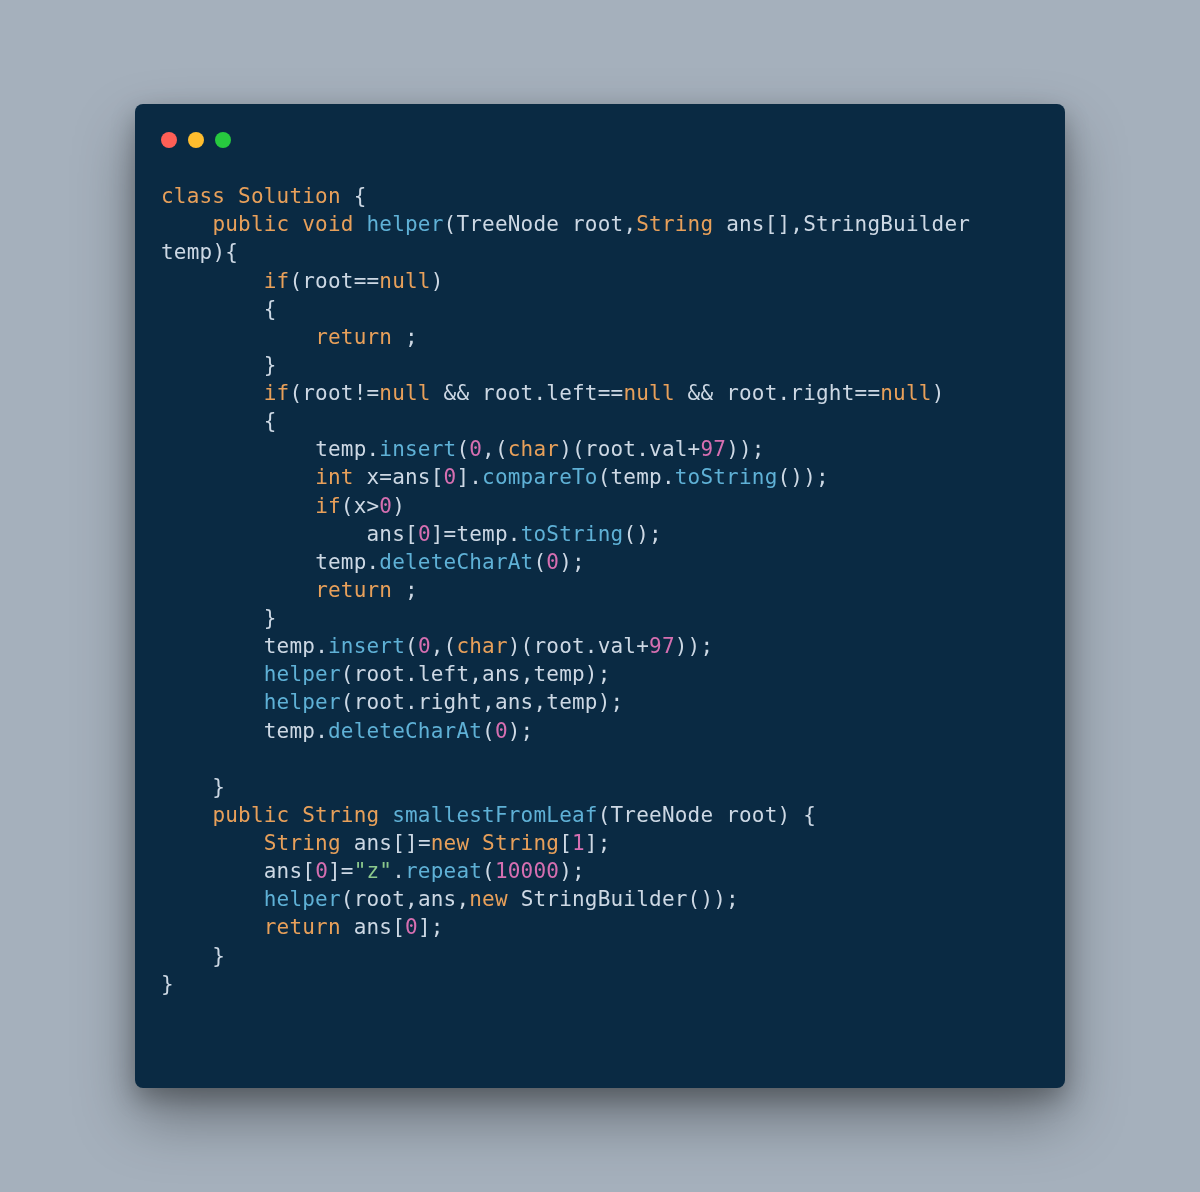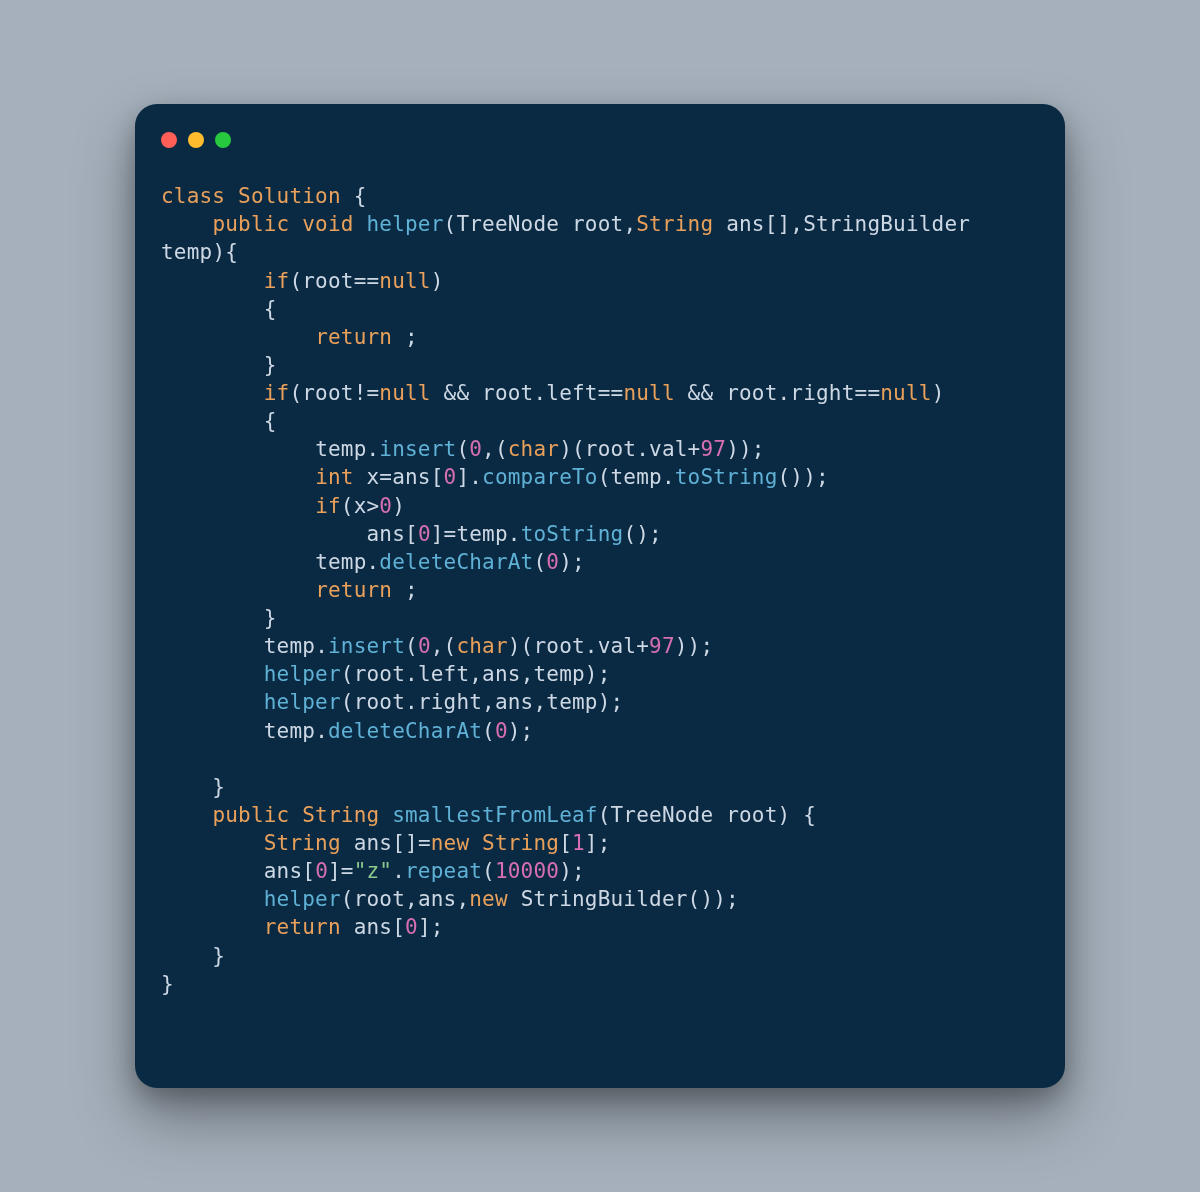--- a/index.html
+++ b/index.html
@@ -12,21 +12,21 @@
       height: 1192px;
       background: #a5b0bc;
       display: flex;
       align-items: center;
       justify-content: center;
       font-family: "SF Mono", "Menlo", "Consolas", "Monaco", monospace;
     }
     .window {
       width: 930px;
       background: #0a2a43;
-      border-radius: 22px;
+      border-radius: 8px;
       box-shadow: 0 30px 60px rgba(0,0,0,0.35), 0 10px 25px rgba(0,0,0,0.25);
       padding: 0 0 90px 0;
       overflow: hidden;
     }
     .titlebar {
       display: flex;
       align-items: center;
       gap: 11px;
       padding: 22px 0 0 26px;
       height: 50px;

